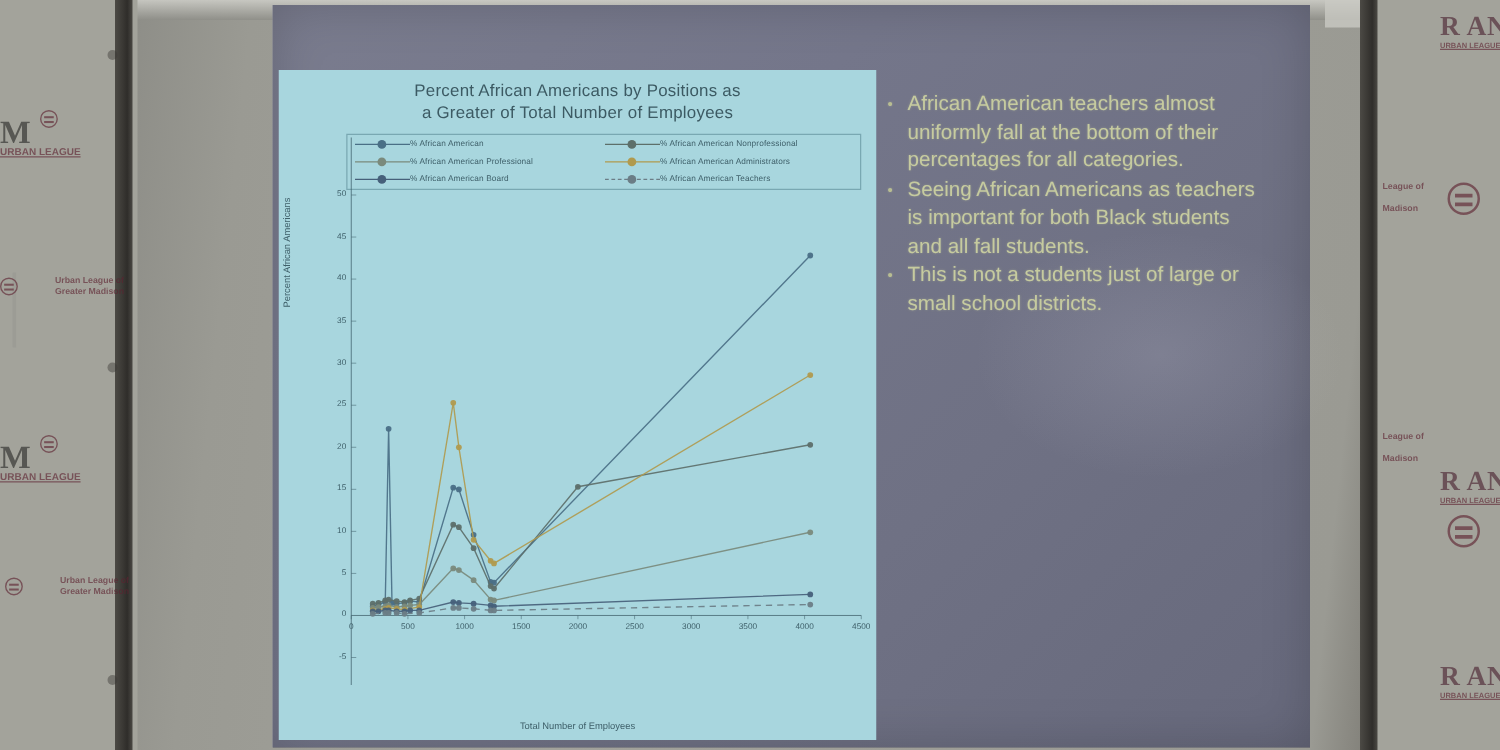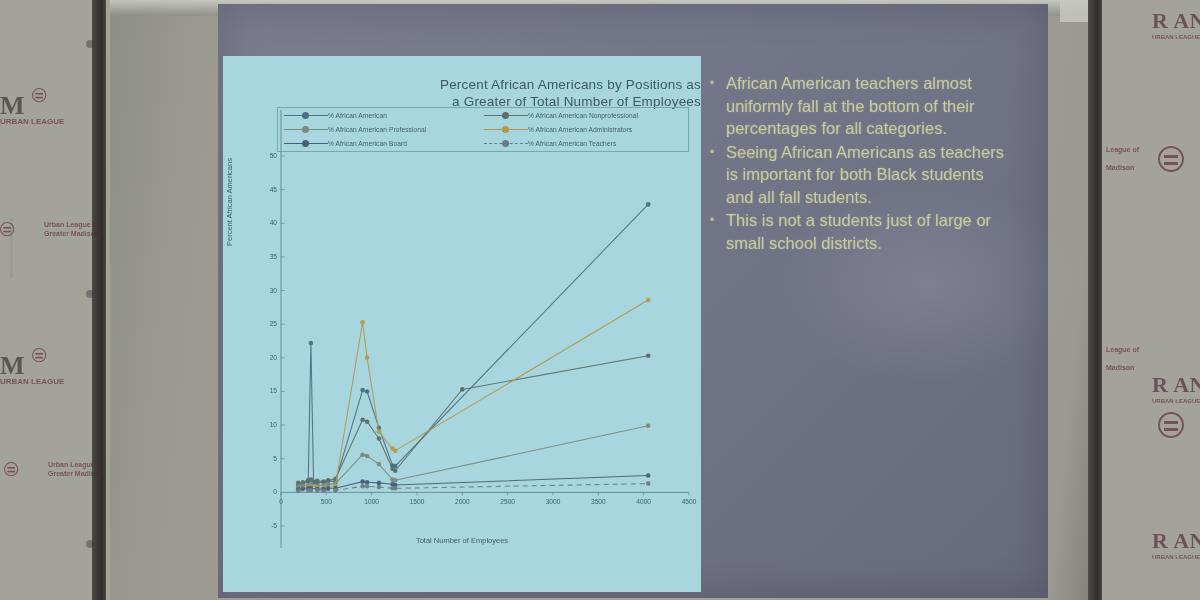--- a/index.html
+++ b/index.html
@@ -38,21 +38,21 @@
   }
 
   
   .logo-unit { position: absolute; opacity: .62; color: #5d2230; }
   .logo-word {
     font-family: "Liberation Serif", serif; font-weight: bold;
     color: #2a2a28; letter-spacing: .5px; white-space: nowrap;
   }
   .logo-sub {
     font-family: "Liberation Sans", sans-serif; font-weight: bold;
-    color: #5d2230; white-space: nowrap;
+    color: #5d2230; white-space: nowrap; text-decoration: underline;
   }
   .eq-mark {
     width: 26px; height: 26px; border: 2.5px solid #5d2230; border-radius: 50%;
     position: relative; display:inline-block;
   }
   .eq-mark::before, .eq-mark::after {
     content:""; position:absolute; left: 4px; right: 4px; height: 2.5px; background:#5d2230;
   }
   .eq-mark::before { top: 7px; }
   .eq-mark::after  { top: 14px; }
@@ -70,21 +70,21 @@
     background: radial-gradient(ellipse at center, rgba(200,200,215,.18), rgba(0,0,0,0) 70%);
     pointer-events:none;
   }
 
   
   #chart-card {
     position: absolute; left: 5px; top: 52px; width: 478px; height: 536px;
     background: #a8d6de;
   }
   #chart-title {
-    text-align: right; color: #3c5a63; padding-top: 20px;
+    text-align: center; color: #3c5a63; padding-top: 8px;
     font-size: 13.5px; line-height: 17px; letter-spacing: .2px;
   }
   #legend-box {
     position: absolute; left: 54px; top: 51px; width: 412px; height: 45px;
     border: 1px solid #79a8b2;
     display: grid; grid-template-columns: 1fr 1fr;
     align-content: center; padding: 2px 4px 2px 6px;
   }
   .leg-item { display: flex; align-items: center; height: 14px; }
   .leg-sym { width: 44px; height: 10px; position: relative; flex: 0 0 44px; }
@@ -98,21 +98,21 @@
   }
   .leg-lab { font-size: 6.6px; color: #3e5f69; white-space: nowrap; letter-spacing: .1px; }
 
   #plot-wrap { position: absolute; left: 0; top: 0; width: 478px; height: 536px; }
   #ylabel {
     position: absolute; left: 2px; top: 190px;
     transform: rotate(-90deg); transform-origin: left top;
     font-size: 7.5px; color: #3e5f69; white-space: nowrap;
   }
   #xlabel {
-    position: absolute; left: 0; right: 0; top: 480px; text-align: center;
+    position: absolute; left: 0; right: 0; top: 520px; text-align: center;
     font-size: 7.5px; color: #3e5f69;
   }
   .tick-y {
     position: absolute; right: 0; width: 26px; text-align: right;
     font-size: 6.6px; color: #3e5f69; transform: translateY(-4px);
   }
   .tick-x {
     position: absolute; top: 0; width: 34px; margin-left: -17px; text-align: center;
     font-size: 6.6px; color: #3e5f69;
   }

